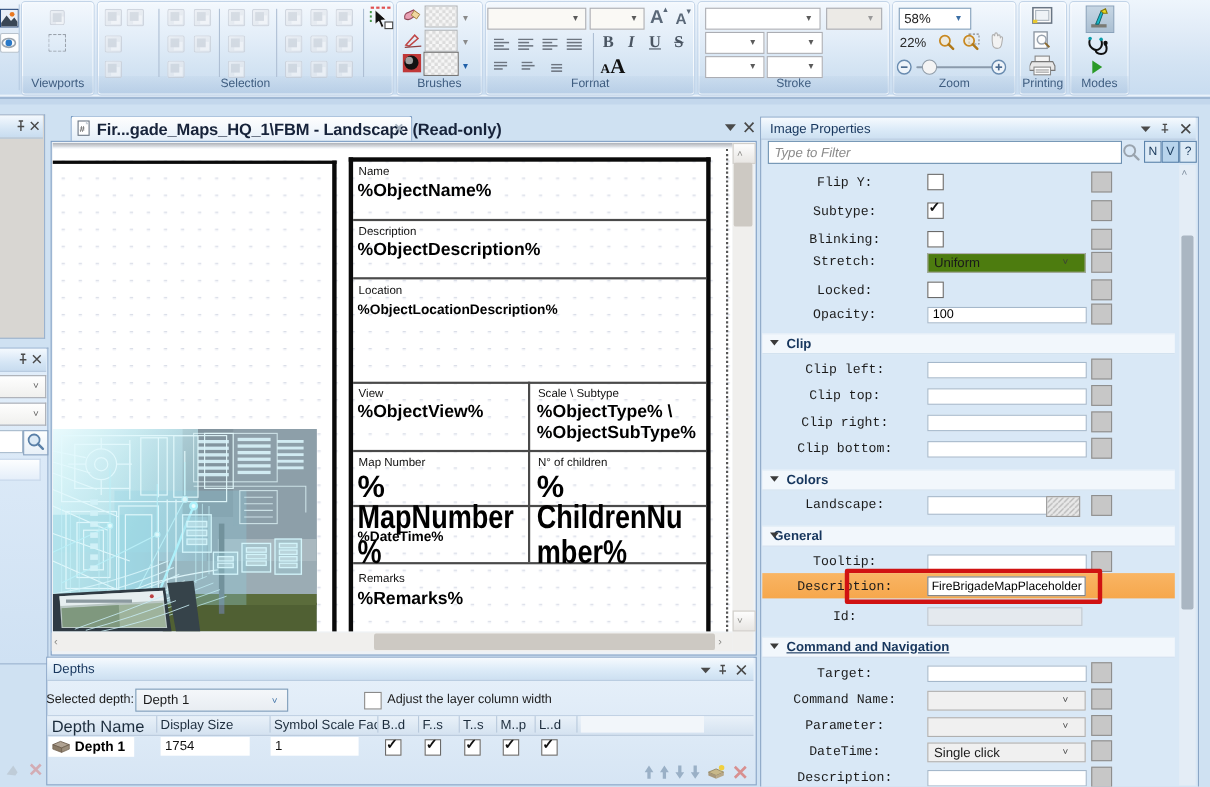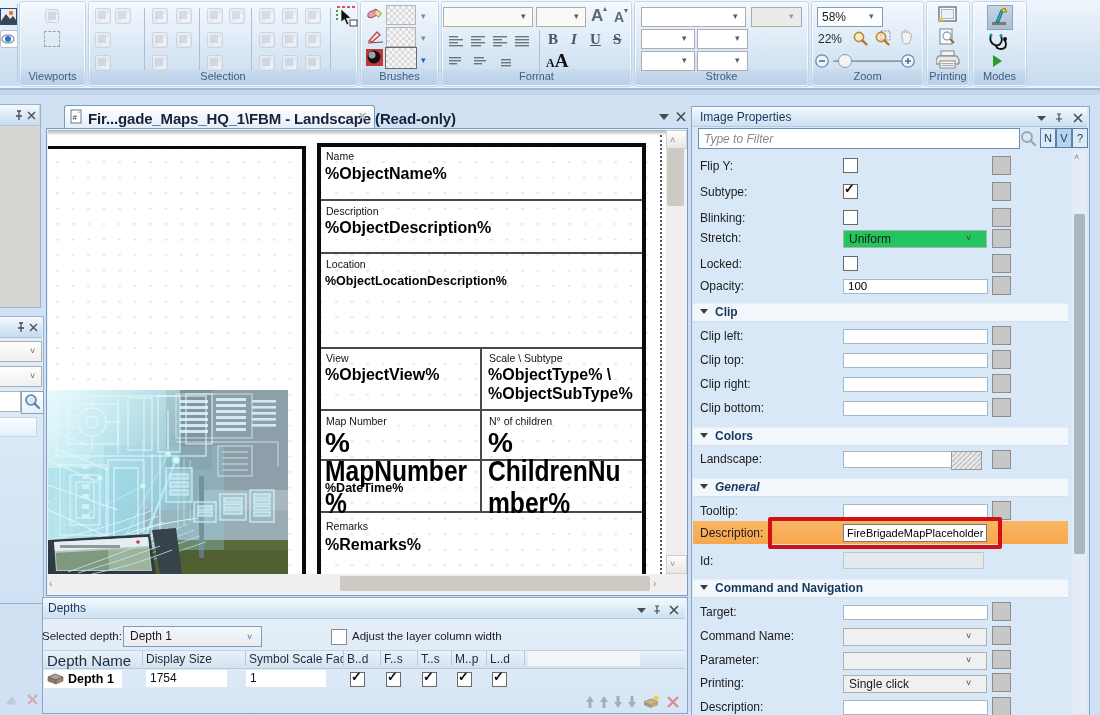--- a/index.html
+++ b/index.html
@@ -14,21 +14,21 @@
 .ic{position:absolute;width:16px;height:16px;border-radius:2px;
  background:linear-gradient(#ced4dc,#ced4dc) 3px 3px/8px 8px no-repeat,
  linear-gradient(#f2f4f7,#f2f4f7) 6px 6px/8px 8px no-repeat,
  linear-gradient(135deg,#eef1f5,#dce1e8);box-shadow:inset 0 0 0 1px #c6ccd6;}
 .icd{position:absolute;width:14px;height:14px;border:1px dashed #9aa2ac;border-radius:1px;}
 .tb{position:absolute;background:#fff;border:1px solid #a5b8cb;}
 .combo{position:absolute;background:linear-gradient(180deg,#fefefe,#f0f0ee);border:1px solid #abadb3;}
 .chev{position:absolute;font-size:9px;color:#5a5a5a;line-height:10px;}
 .cb{position:absolute;width:13px;height:13px;background:#fff;border:1px solid #6a6a6a;}
 .gbtn{position:absolute;width:17px;height:17px;background:#c7c7c7;border:1px solid #8e8e8e;}
-.lbl{position:absolute;font-size:12px;color:#1c1c1c;text-align:left;}
+.lbl{position:absolute;font-size:12px;color:#1c1c1c;text-align:center;font-family:Liberation Mono, monospace;}
 .sect{position:absolute;left:693px;width:375px;height:17px;background:#f2f7fc;
  border-top:1px solid #e4eef7;border-bottom:1px solid #d0dfee;font-size:12px;font-weight:bold;color:#17365d;line-height:17px;}
 </style></head><body>
 
 <div class="a" style="left:0;top:0;width:1100px;height:88px;background:linear-gradient(180deg,#eef5fc 0%,#e0ebf7 35%,#d3e3f3 65%,#c8dcf0 100%);"></div>
 <div class="a" style="left:0;top:86px;width:1100px;height:2px;background:#eaf2fa;"></div>
 <div class="a" style="left:0;top:88px;width:1100px;height:2px;background:#a0b8d4;"></div>
 <div class="a" style="left:0;top:90px;width:1100px;height:5px;background:#c3d7ec;"></div>
 <div class="a" style="left:0;top:8px;width:15px;height:15px;background:#fff;border:1px solid #284a7c;">
 <svg width="15" height="15" viewBox="0 0 15 15">
@@ -546,21 +546,21 @@
 <div class="cb" style="left:843px;top:158px;"></div>
 <div class="gbtn" style="left:992px;top:156px;"></div>
 <div class="lbl" style="left:700px;top:185px;width:136px;">Subtype:</div>
 <div class="cb" style="left:843px;top:184px;"></div>
 <div class="a" style="left:844px;top:181px;font-size:13px;font-weight:bold;color:#111;">✓</div>
 <div class="gbtn" style="left:992px;top:182px;"></div>
 <div class="lbl" style="left:700px;top:211px;width:136px;">Blinking:</div>
 <div class="cb" style="left:843px;top:210px;"></div>
 <div class="gbtn" style="left:992px;top:208px;"></div>
 <div class="lbl" style="left:700px;top:231px;width:136px;">Stretch:</div>
-<div class="a" style="left:843px;top:230px;width:137px;height:16px;background:#22c55e;border:1px solid #b0b0b0;font-size:12px;line-height:16px;padding-left:5px;color:#1a1a1a;">Uniform</div>
+<div class="a" style="left:843px;top:230px;width:137px;height:16px;background:#4d7c0f;border:1px solid #b0b0b0;font-size:12px;line-height:16px;padding-left:5px;color:#1a1a1a;">Uniform</div>
 <div class="chev" style="left:966px;top:233px;color:#3a3a3a;">˅</div>
 <div class="gbtn" style="left:992px;top:229px;"></div>
 <div class="lbl" style="left:700px;top:257px;width:136px;">Locked:</div>
 <div class="cb" style="left:843px;top:256px;"></div>
 <div class="gbtn" style="left:992px;top:254px;"></div>
 <div class="lbl" style="left:700px;top:279px;width:136px;">Opacity:</div>
 <div class="tb" style="left:843px;top:279px;width:139px;height:13px;font-size:11.5px;padding-left:4px;line-height:13px;">100</div>
 <div class="gbtn" style="left:992px;top:276px;"></div>
 <div class="sect" style="top:303px;"><span style="margin-left:22px;">Clip</span></div>
 <div class="a" style="left:700px;top:309px;width:0;height:0;border-top:5px solid #3a3a3a;border-left:4px solid transparent;border-right:4px solid transparent;"></div>
@@ -582,45 +582,45 @@
 <div class="tb" style="left:843px;top:451px;width:107px;height:15px;"></div>
 <div class="a" style="left:951px;top:451px;width:29px;height:17px;border:1px solid #9a9a9a;background:#e8e8e8;"><svg width="29" height="17">
       <defs>
         <pattern id="hat" width="5" height="5" patternUnits="userSpaceOnUse">
           <path d="M0 5 L5 0" stroke="#b8b8b8" stroke-width="1.2"></path>
         </pattern>
       </defs>
       <rect width="29" height="17" fill="url(#hat)"></rect>
     </svg></div>
 <div class="gbtn" style="left:992px;top:450px;"></div>
-<div class="sect" style="top:478px;"><span style="margin-left:22px;font-style:italic;">General</span></div>
+<div class="sect" style="top:478px;"><span style="margin-left:10px;">General</span></div>
 <div class="a" style="left:700px;top:484px;width:0;height:0;border-top:5px solid #3a3a3a;border-left:4px solid transparent;border-right:4px solid transparent;"></div>
 <div class="lbl" style="left:700px;top:504px;width:136px;">Tooltip:</div>
 <div class="tb" style="left:843px;top:504px;width:139px;height:13px;font-size:11.5px;padding-left:4px;line-height:13px;"></div>
 <div class="gbtn" style="left:992px;top:501px;"></div>
 <div class="a" style="left:693px;top:521px;width:375px;height:23px;background:linear-gradient(180deg,#f9b564,#f6a74c);"></div>
 <div class="lbl" style="left:700px;top:526px;width:136px;">Description:</div>
 <div class="tb" style="left:843px;top:524px;width:139px;height:16px;border-color:#7a7a7a;font-size:11px;line-height:16px;padding-left:3px;white-space:nowrap;overflow:visible;">FireBrigadeMapPlaceholder</div>
 <div class="a" style="left:768px;top:517px;width:226px;height:24px;border:4px solid #d01212;border-radius:2px;"></div>
 <div class="lbl" style="left:700px;top:554px;width:136px;">Id:</div>
 <div class="a" style="left:843px;top:552px;width:139px;height:15px;background:#e4e9ee;border:1px solid #c0c8d0;"></div>
-<div class="sect" style="top:579px;"><span style="margin-left:22px;">Command and Navigation</span></div>
+<div class="sect" style="top:579px;"><span style="margin-left:22px;text-decoration:underline;">Command and Navigation</span></div>
 <div class="a" style="left:700px;top:585px;width:0;height:0;border-top:5px solid #3a3a3a;border-left:4px solid transparent;border-right:4px solid transparent;"></div>
 <div class="lbl" style="left:700px;top:605px;width:136px;">Target:</div>
 <div class="tb" style="left:843px;top:605px;width:139px;height:13px;font-size:11.5px;padding-left:4px;line-height:13px;"></div>
 <div class="gbtn" style="left:992px;top:602px;"></div>
 <div class="lbl" style="left:700px;top:629px;width:136px;">Command Name:</div>
 <div class="a" style="left:843px;top:628px;width:137px;height:16px;background:#f0f0f0;border:1px solid #b0b0b0;font-size:12px;line-height:16px;padding-left:5px;color:#1a1a1a;"></div>
 <div class="chev" style="left:966px;top:631px;color:#3a3a3a;">˅</div>
 <div class="gbtn" style="left:992px;top:626px;"></div>
 <div class="lbl" style="left:700px;top:653px;width:136px;">Parameter:</div>
 <div class="a" style="left:843px;top:652px;width:137px;height:16px;background:#f0f0f0;border:1px solid #b0b0b0;font-size:12px;line-height:16px;padding-left:5px;color:#1a1a1a;"></div>
 <div class="chev" style="left:966px;top:655px;color:#3a3a3a;">˅</div>
 <div class="gbtn" style="left:992px;top:650px;"></div>
-<div class="lbl" style="left:700px;top:676px;width:136px;">Printing:</div>
+<div class="lbl" style="left:700px;top:676px;width:136px;">DateTime:</div>
 <div class="a" style="left:843px;top:675px;width:137px;height:16px;background:#f0f0f0;border:1px solid #b0b0b0;font-size:12px;line-height:16px;padding-left:5px;color:#1a1a1a;">Single click</div>
 <div class="chev" style="left:966px;top:678px;color:#3a3a3a;">˅</div>
 <div class="gbtn" style="left:992px;top:673px;"></div>
 <div class="lbl" style="left:700px;top:700px;width:136px;">Description:</div>
 <div class="tb" style="left:843px;top:700px;width:139px;height:13px;font-size:11.5px;padding-left:4px;line-height:13px;"></div>
 <div class="gbtn" style="left:992px;top:697px;"></div>
 <div class="a" style="left:42px;top:597px;width:644px;height:115px;border:1px solid #8aa6c6;background:linear-gradient(180deg,#e8f1fa,#d6e5f4);"></div>
 <div class="a" style="left:43px;top:598px;width:642px;height:20px;background:linear-gradient(180deg,#f6fafe,#dcebf8 55%,#cde0f1);border-bottom:1px solid #b5c9de;"></div>
 <div class="a" style="left:48px;top:601px;font-size:12px;color:#17365d;">Depths</div>
 <div class="a" style="left:637px;top:602px;"><svg width="44" height="12" viewBox="0 0 44 12">

